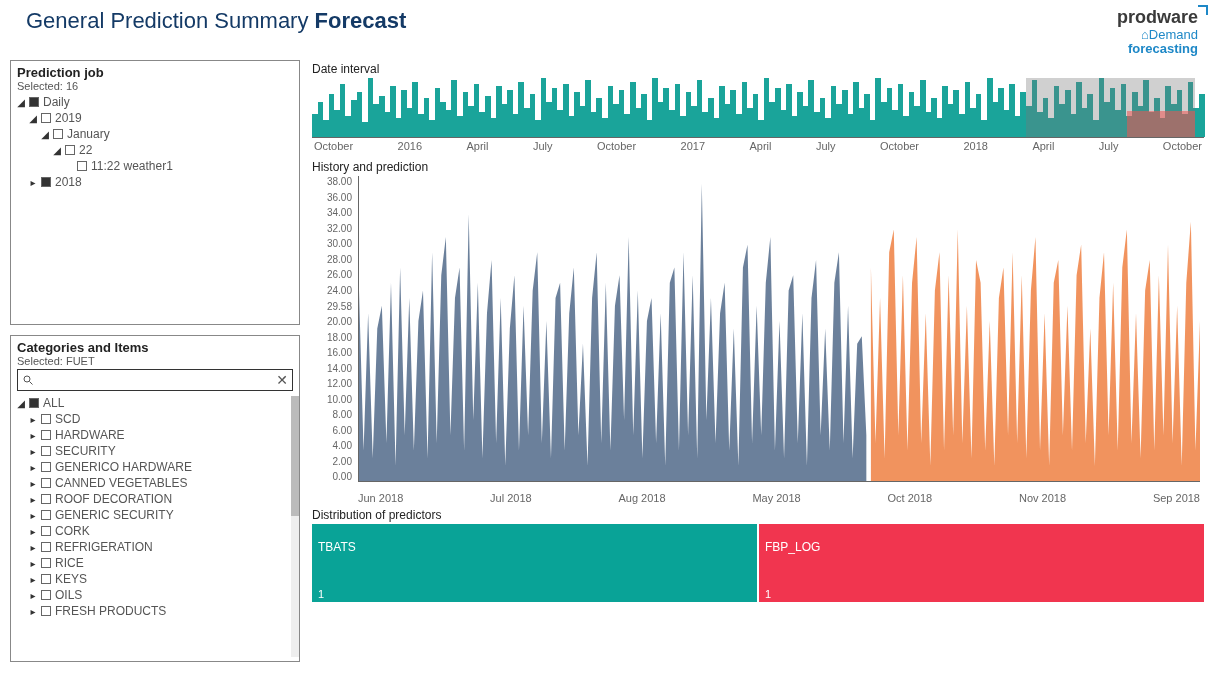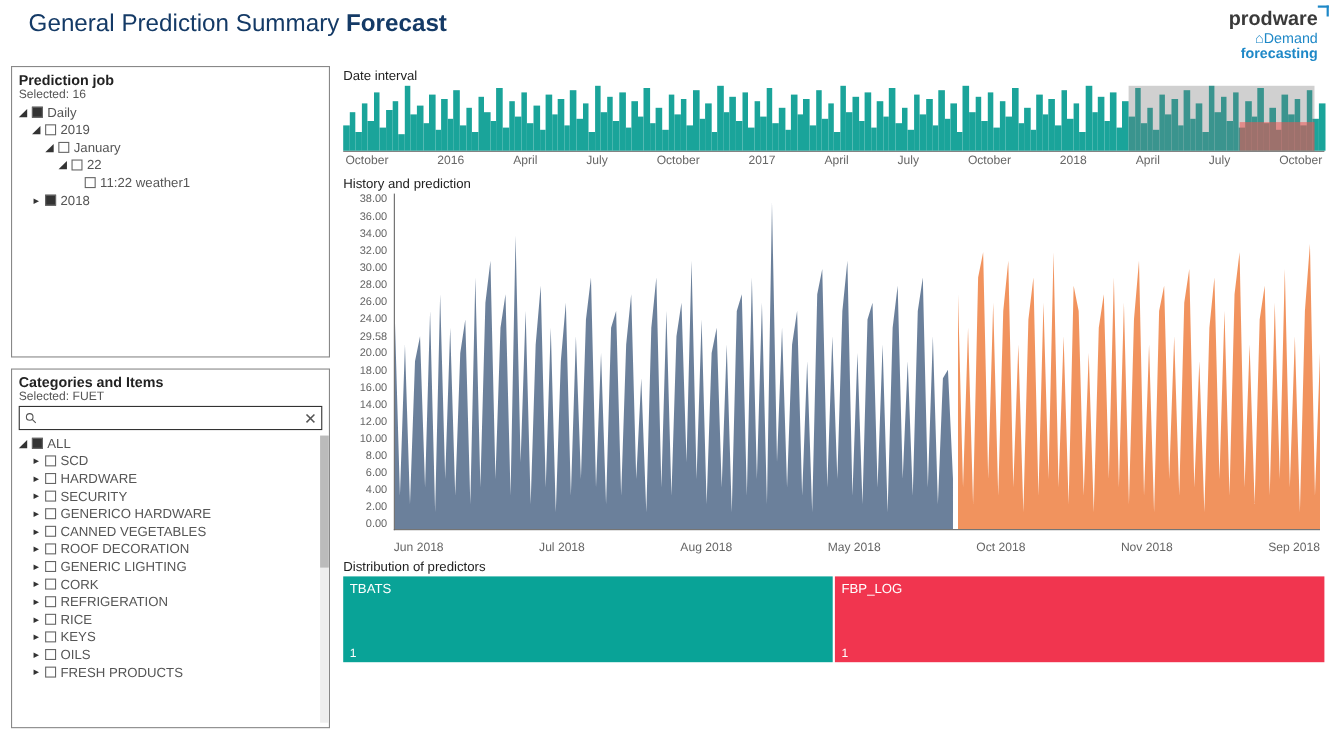--- a/index.html
+++ b/index.html
@@ -41,21 +41,21 @@
   .mini-bars span { flex:1; background:#1aa49a; }
   .mini-brush { position:absolute; top:0; bottom:0; background: rgba(120,120,120,.35); }
   .mini-brush .fc { position:absolute; top:55%; bottom:0; right:0; left:60%; background: rgba(239,83,80,.55); }
   .x-axis { display:flex; font-size:11px; color:#666; justify-content:space-between; padding: 0 2px 6px 2px; }
   .big-chart { height: 328px; position: relative; margin-bottom: 2px; }
   .y-axis { position:absolute; left:0; top:0; bottom:22px; width:44px; display:flex; flex-direction:column; justify-content:space-between; font-size:10px; color:#666; text-align:right; padding-right:4px; }
   .plot { position:absolute; left:46px; right:4px; top:0; bottom:22px; border-left:1px solid #666; border-bottom:1px solid #666; }
   .plot svg { position:absolute; inset:0; width:100%; height:100%; }
   .big-xaxis { position:absolute; left:46px; right:4px; bottom:0; display:flex; justify-content:space-between; font-size:11px; color:#666; }
   .dist { display:flex; height: 78px; gap:2px; }
-  .dist-box { flex:1; color:#fff; font-size:12px; padding:4px 6px; position:relative; }
+  .dist-box { flex:1; color:#fff; font-size:12px; padding:16px 6px; position:relative; }
   .dist-box .one { position:absolute; left:6px; bottom:2px; font-size:11px; }
   .dist-a { background:#09a397; }
   .dist-b { background:#f1354f; }
 </style>
 </head>
 <body>
 
 <div class="header">
   <div class="title">
     <span>General Prediction Summary </span><b>Forecast</b>
@@ -148,21 +148,21 @@
             <span>CANNED VEGETABLES</span>
           </div>
           <div class="tree-node lvl2">
             <span class="caret">▸</span>
             <span class="chk "></span>
             <span>ROOF DECORATION</span>
           </div>
           <div class="tree-node lvl2">
             <span class="caret">▸</span>
             <span class="chk "></span>
-            <span>GENERIC LIGHTING</span>
+            <span>GENERIC SECURITY</span>
           </div>
           <div class="tree-node lvl2">
             <span class="caret">▸</span>
             <span class="chk "></span>
             <span>CORK</span>
           </div>
           <div class="tree-node lvl2">
             <span class="caret">▸</span>
             <span class="chk "></span>
             <span>REFRIGERATION</span>

